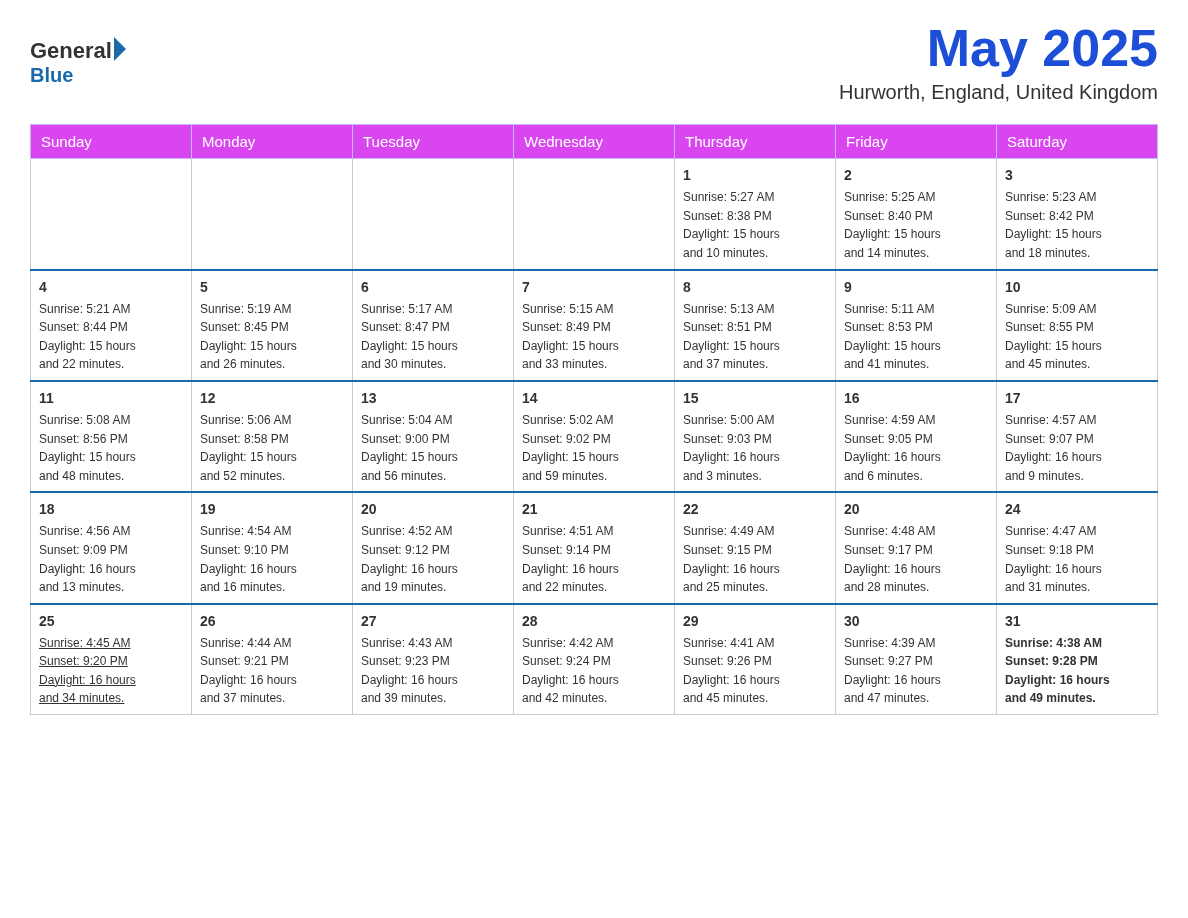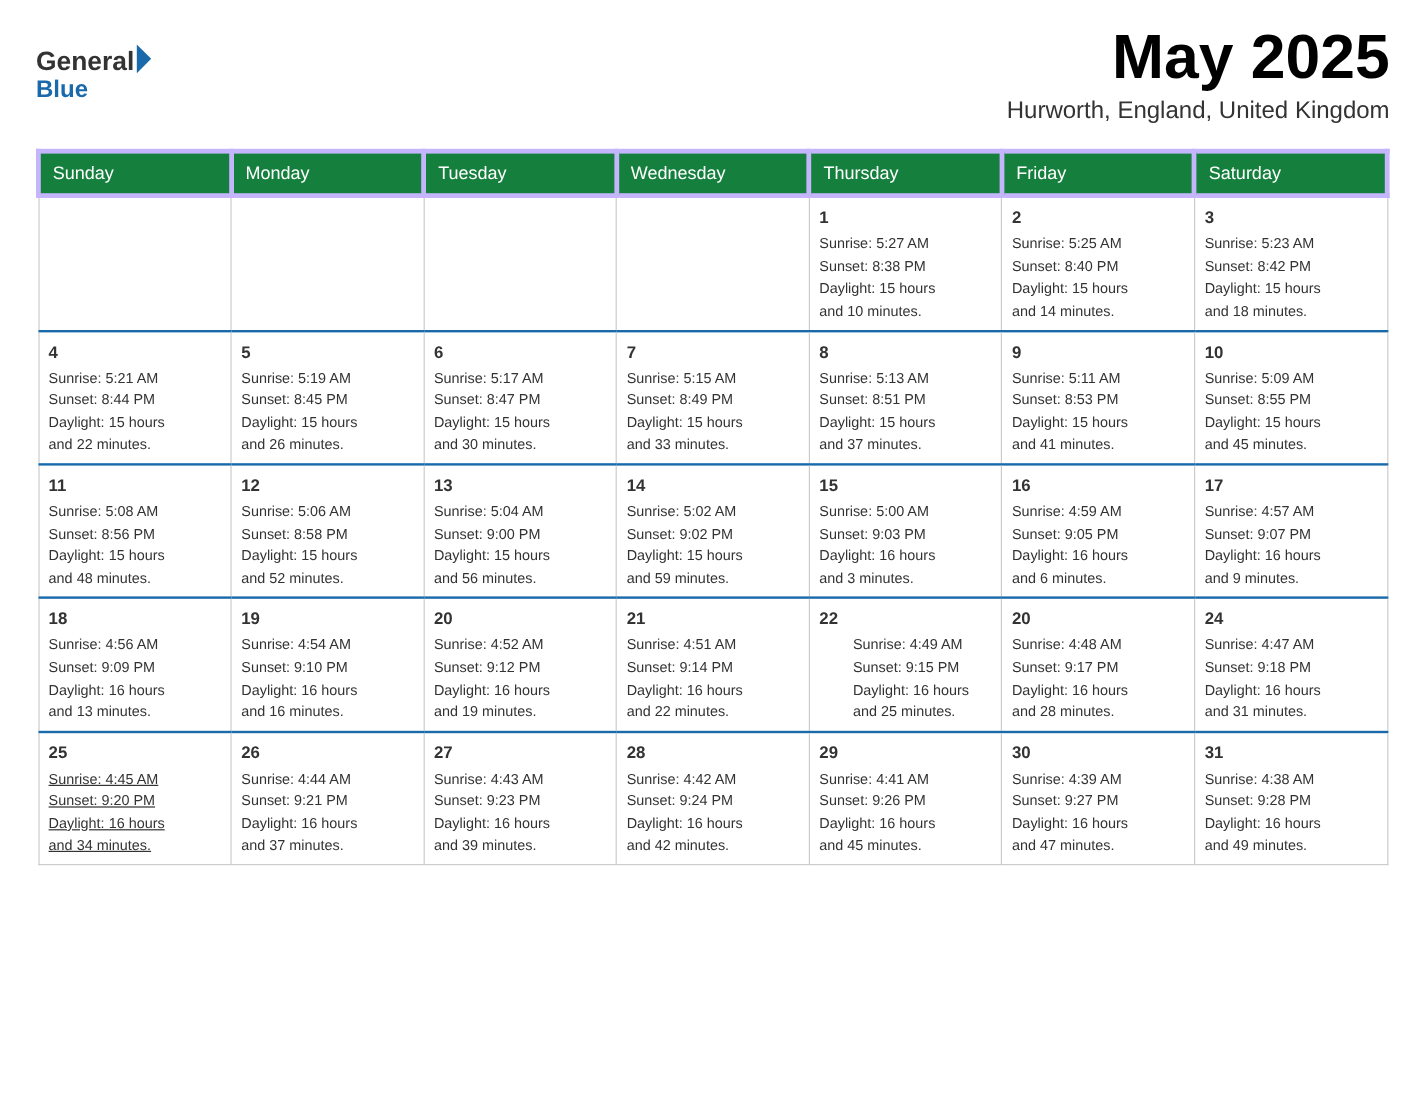--- a/index.html
+++ b/index.html
@@ -43,41 +43,41 @@
     .logo-top-row {
       display: flex;
       align-items: center;
     }
     .title-section {
       text-align: right;
     }
     .month-title {
       font-size: 52px;
       font-weight: bold;
-      color: #000000;
+      color: #1d4ed8;
       line-height: 1.1;
     }
     .location-title {
       font-size: 20px;
       color: #333;
       margin-top: 4px;
     }
     .calendar {
       width: 100%;
       border-collapse: collapse;
       border: 1px solid #aaa;
     }
     .calendar th {
-      background-color: #15803d;
+      background-color: #d946ef;
       color: #fff;
       font-size: 15px;
       font-weight: normal;
       padding: 8px 10px;
       text-align: left;
-      border: 4px solid #c4b5fd;
+      border: 1px solid #c4b5fd;
     }
     .calendar td {
       vertical-align: top;
       padding: 6px 8px;
       border: 1px solid #ccc;
       width: 14.28%;
       min-height: 110px;
       font-size: 12.5px;
       color: #333;
       line-height: 1.5;
@@ -284,21 +284,21 @@
         </td>
         <td>
           <span class="day-number">21</span>
           <div class="day-info" style="white-space: pre-line;">Sunrise: 4:51 AM
 Sunset: 9:14 PM
 Daylight: 16 hours
 and 22 minutes.</div>
         </td>
         <td>
           <span class="day-number">22</span>
-          <div class="day-info" style="white-space: pre-line; margin-left: 28px;">Sunrise: 4:49 AM
+          <div class="day-info" style="white-space: pre-line;">Sunrise: 4:49 AM
 Sunset: 9:15 PM
 Daylight: 16 hours
 and 25 minutes.</div>
         </td>
         <td>
           <span class="day-number">20</span>
           <div class="day-info" style="white-space: pre-line;">Sunrise: 4:48 AM
 Sunset: 9:17 PM
 Daylight: 16 hours
 and 28 minutes.</div>
@@ -349,20 +349,20 @@
         </td>
         <td>
           <span class="day-number">30</span>
           <div class="day-info" style="white-space: pre-line;">Sunrise: 4:39 AM
 Sunset: 9:27 PM
 Daylight: 16 hours
 and 47 minutes.</div>
         </td>
         <td>
           <span class="day-number">31</span>
-          <div class="day-info" style="white-space: pre-line;">Sunrise: 4:38 AM
+          <div class="day-info" style="white-space: pre-line; font-weight: bold;">Sunrise: 4:38 AM
 Sunset: 9:28 PM
 Daylight: 16 hours
 and 49 minutes.</div>
         </td>
       </tr>
     </tbody>
 </table>
 
 </body></html>

